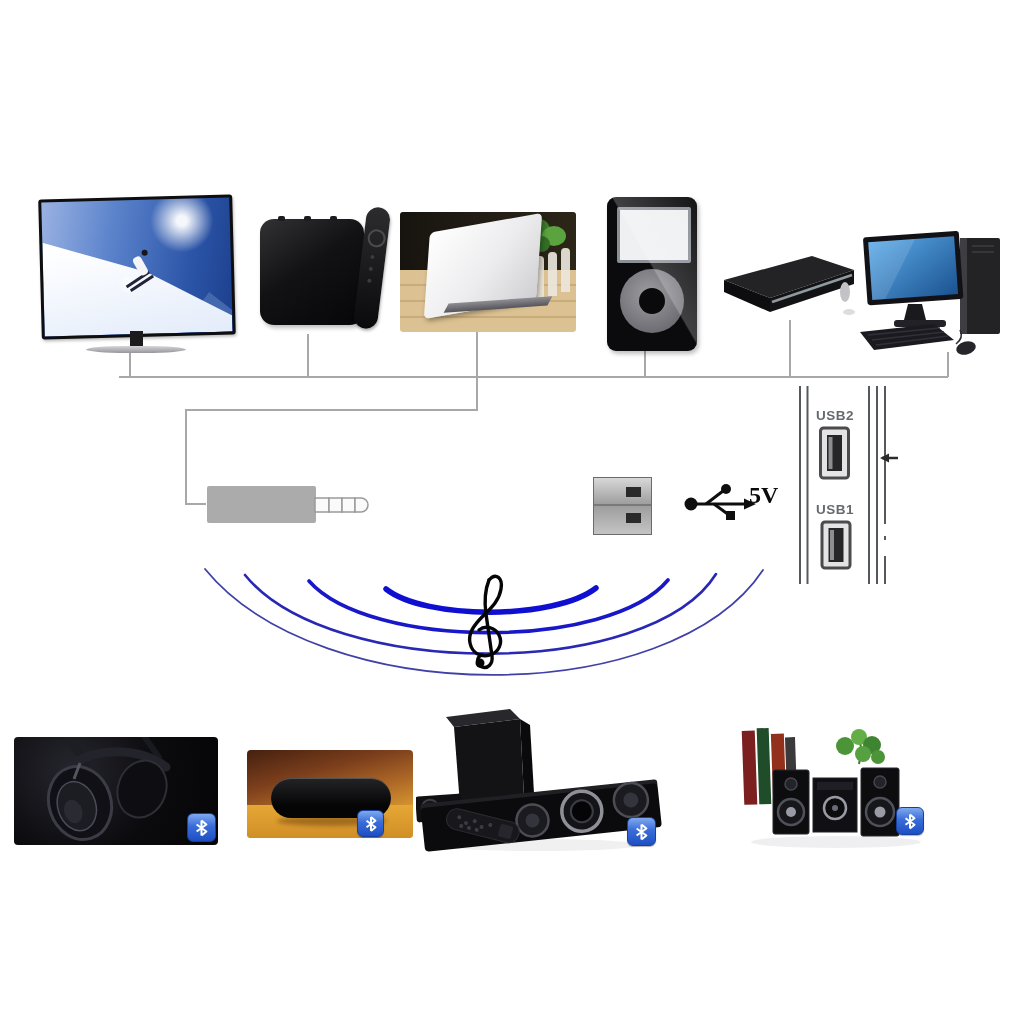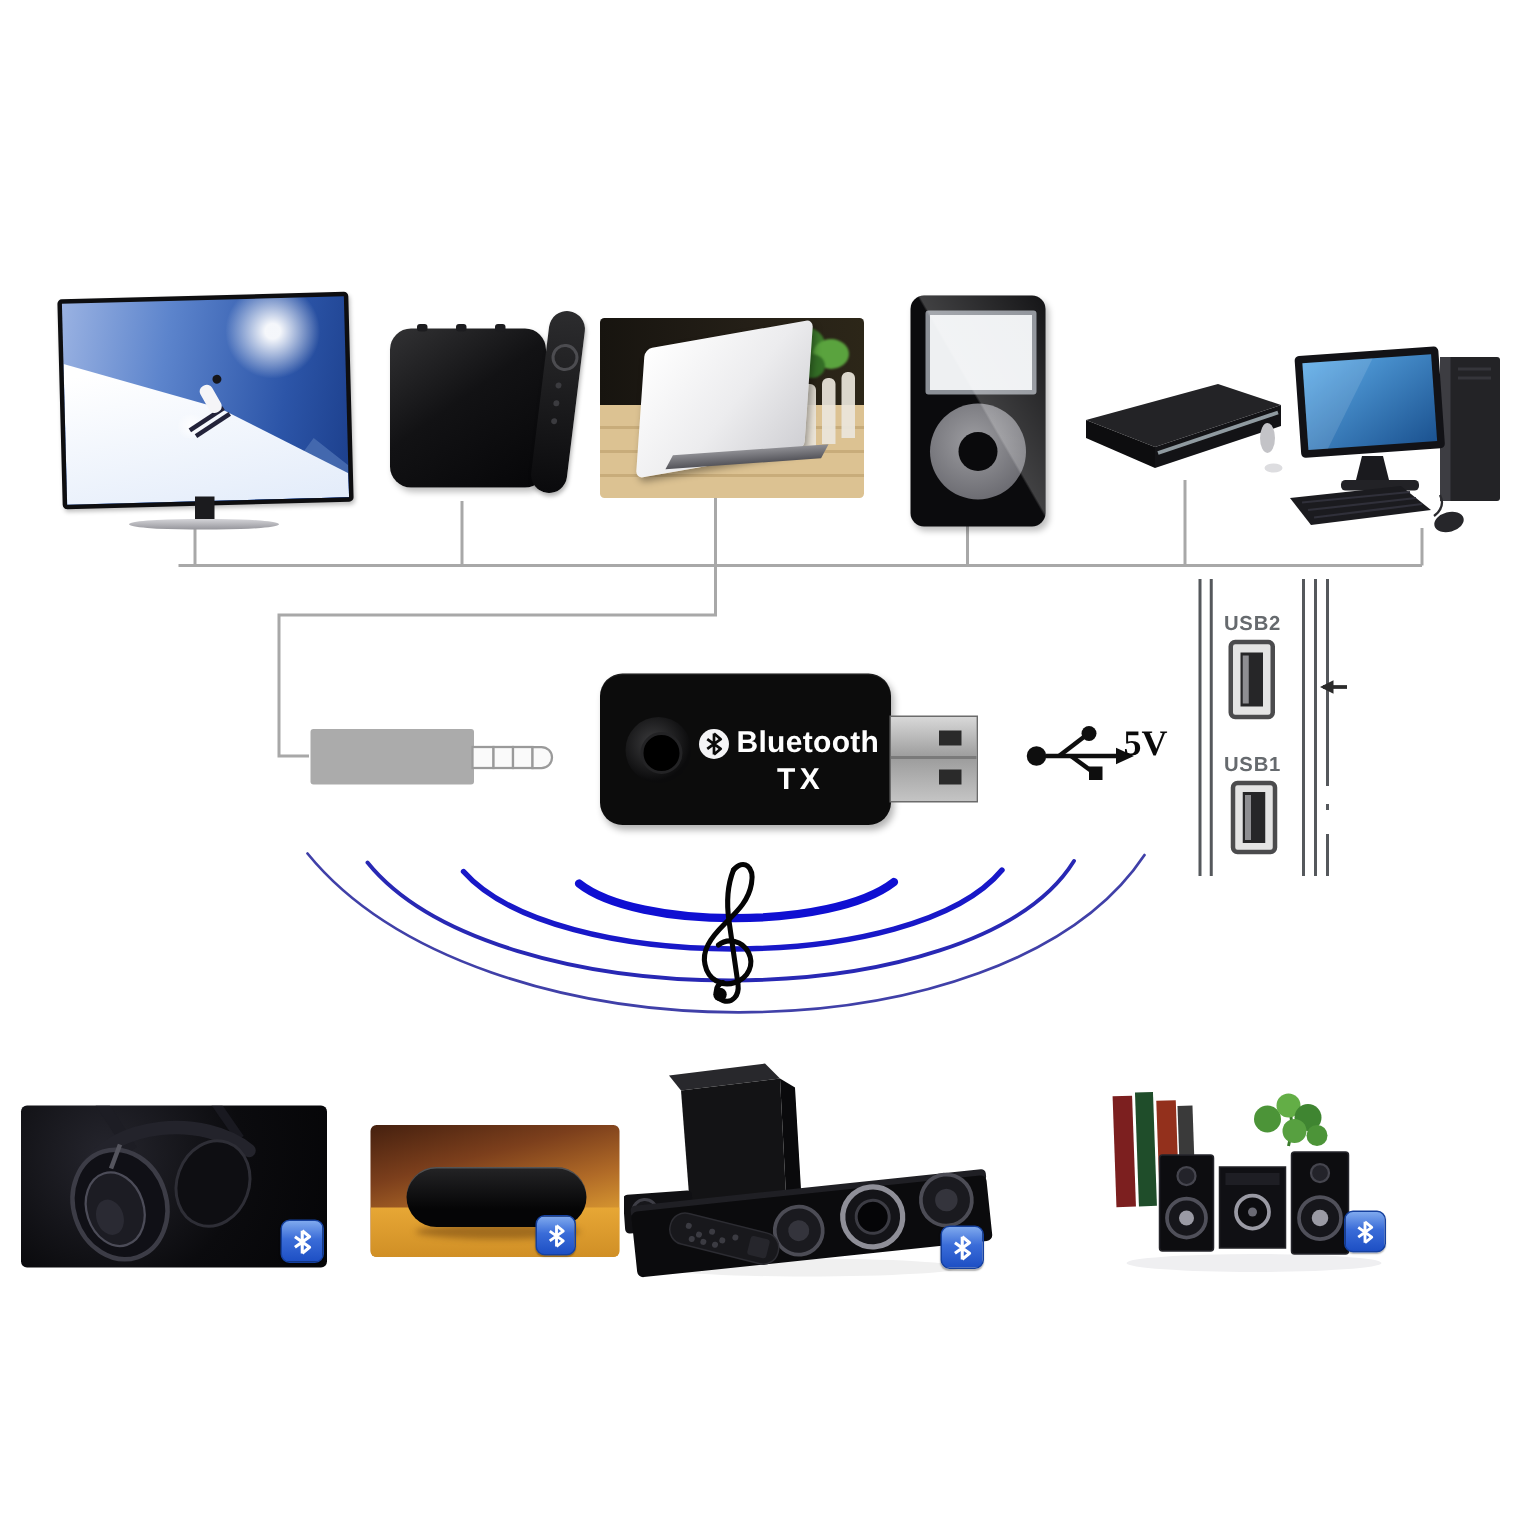--- a/index.html
+++ b/index.html
@@ -247,34 +247,20 @@
   <div id="adapter-body"></div>
   <svg class="abs" style="left:314px;top:492px;" width="56" height="26" viewBox="0 0 56 26">
     <g fill="#fafafa" stroke="#9a9a9a" stroke-width="1.5">
       <rect x="1" y="6" width="14" height="14"></rect>
       <rect x="15" y="6" width="13" height="14"></rect>
       <rect x="28" y="6" width="13" height="14"></rect>
       <path d="M41,6 h6 a7,7 0 0 1 0,14 h-6 z"></path>
     </g>
   </svg>
 
-  <div id="dongle">
-    <div id="dongle-port">
-      <div id="dongle-port-hole"></div>
-    </div>
-    <div id="bt-row">
-      <div id="bt-logo-circle">
-        <svg width="12" height="16" viewBox="0 0 12 16">
-          <path d="M6,1 V15 M6,1 L10.5,4.8 L1.5,11.2 M6,15 L10.5,11.2 L1.5,4.8" stroke="#0a0a0a" stroke-width="1.8" fill="none" stroke-linejoin="round"></path>
-        </svg>
-      </div>
-      <span id="bt-brand">Bluetooth</span>
-    </div>
-    <span id="bt-mode">TX</span>
-  </div>
 
   <div id="usb-plug">
     <div id="usb-plug-seam"></div>
     <div class="usb-hole" style="top:9px;"></div>
     <div class="usb-hole" style="top:35px;"></div>
   </div>
 
   <svg id="power-symbol" width="110" height="62" viewBox="0 0 110 62">
     <circle cx="11" cy="38" r="6.5" fill="#0e0e0e"></circle>
     <path d="M17,38 H64" stroke="#0e0e0e" stroke-width="3" fill="none"></path>

